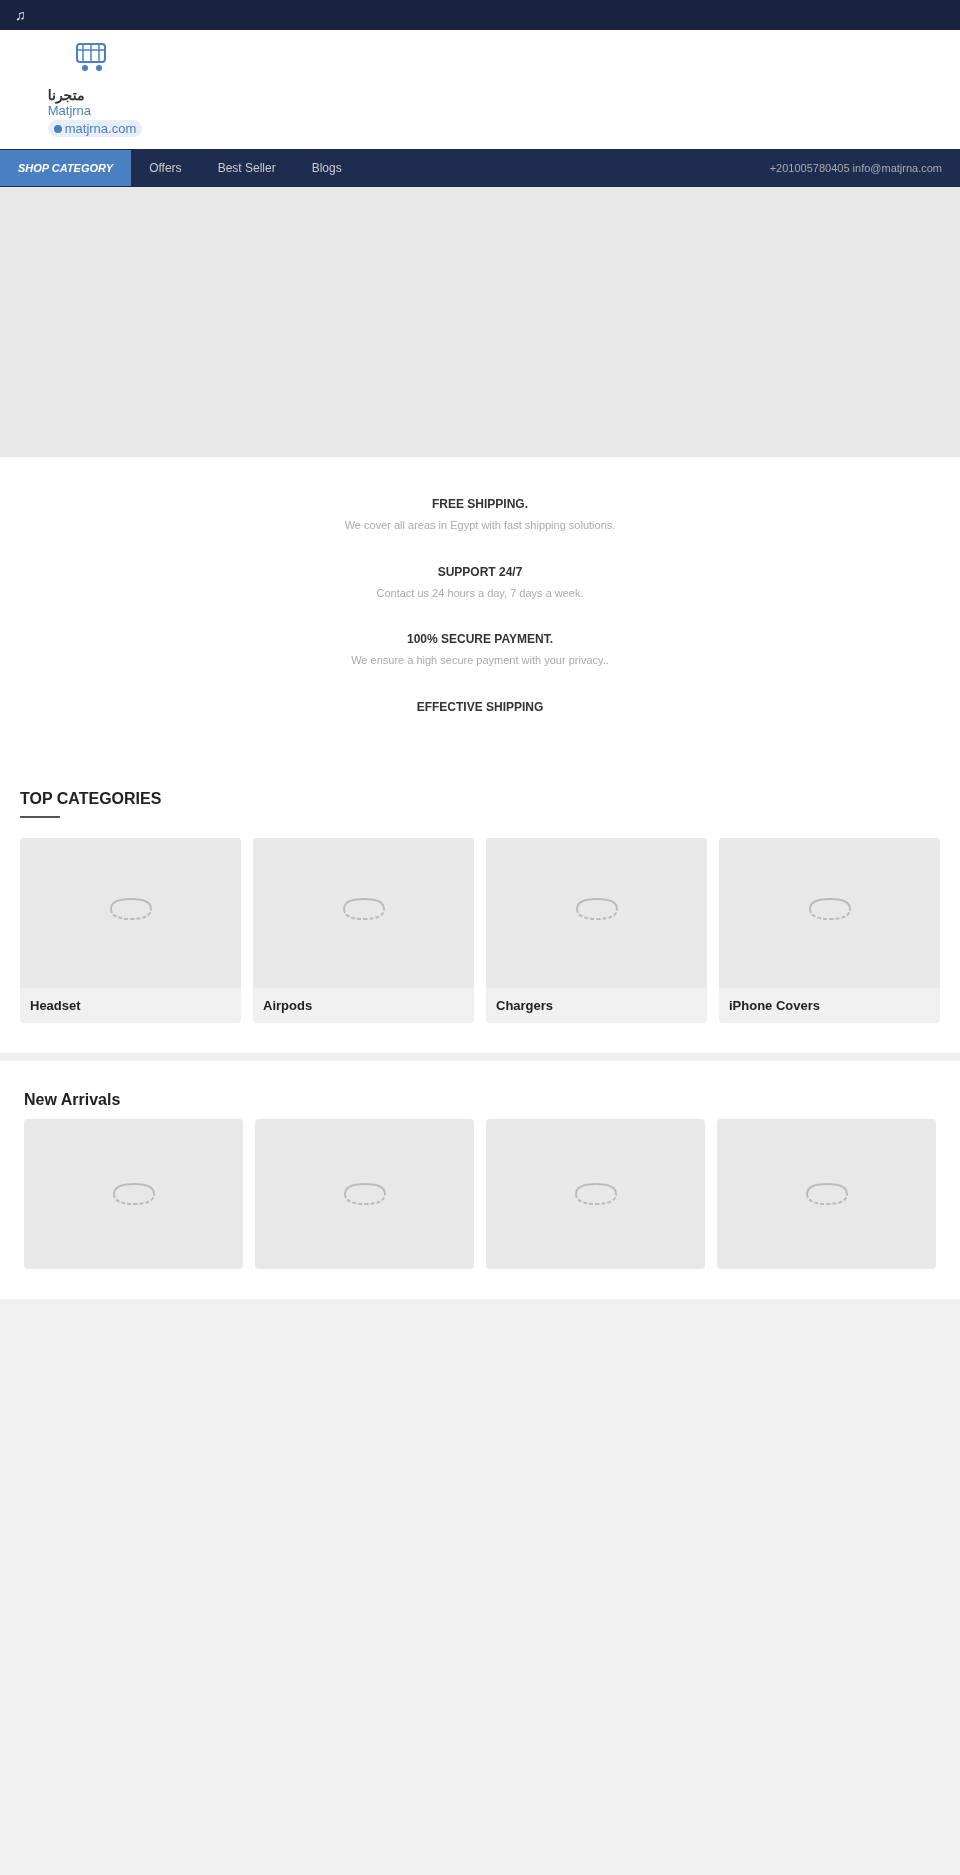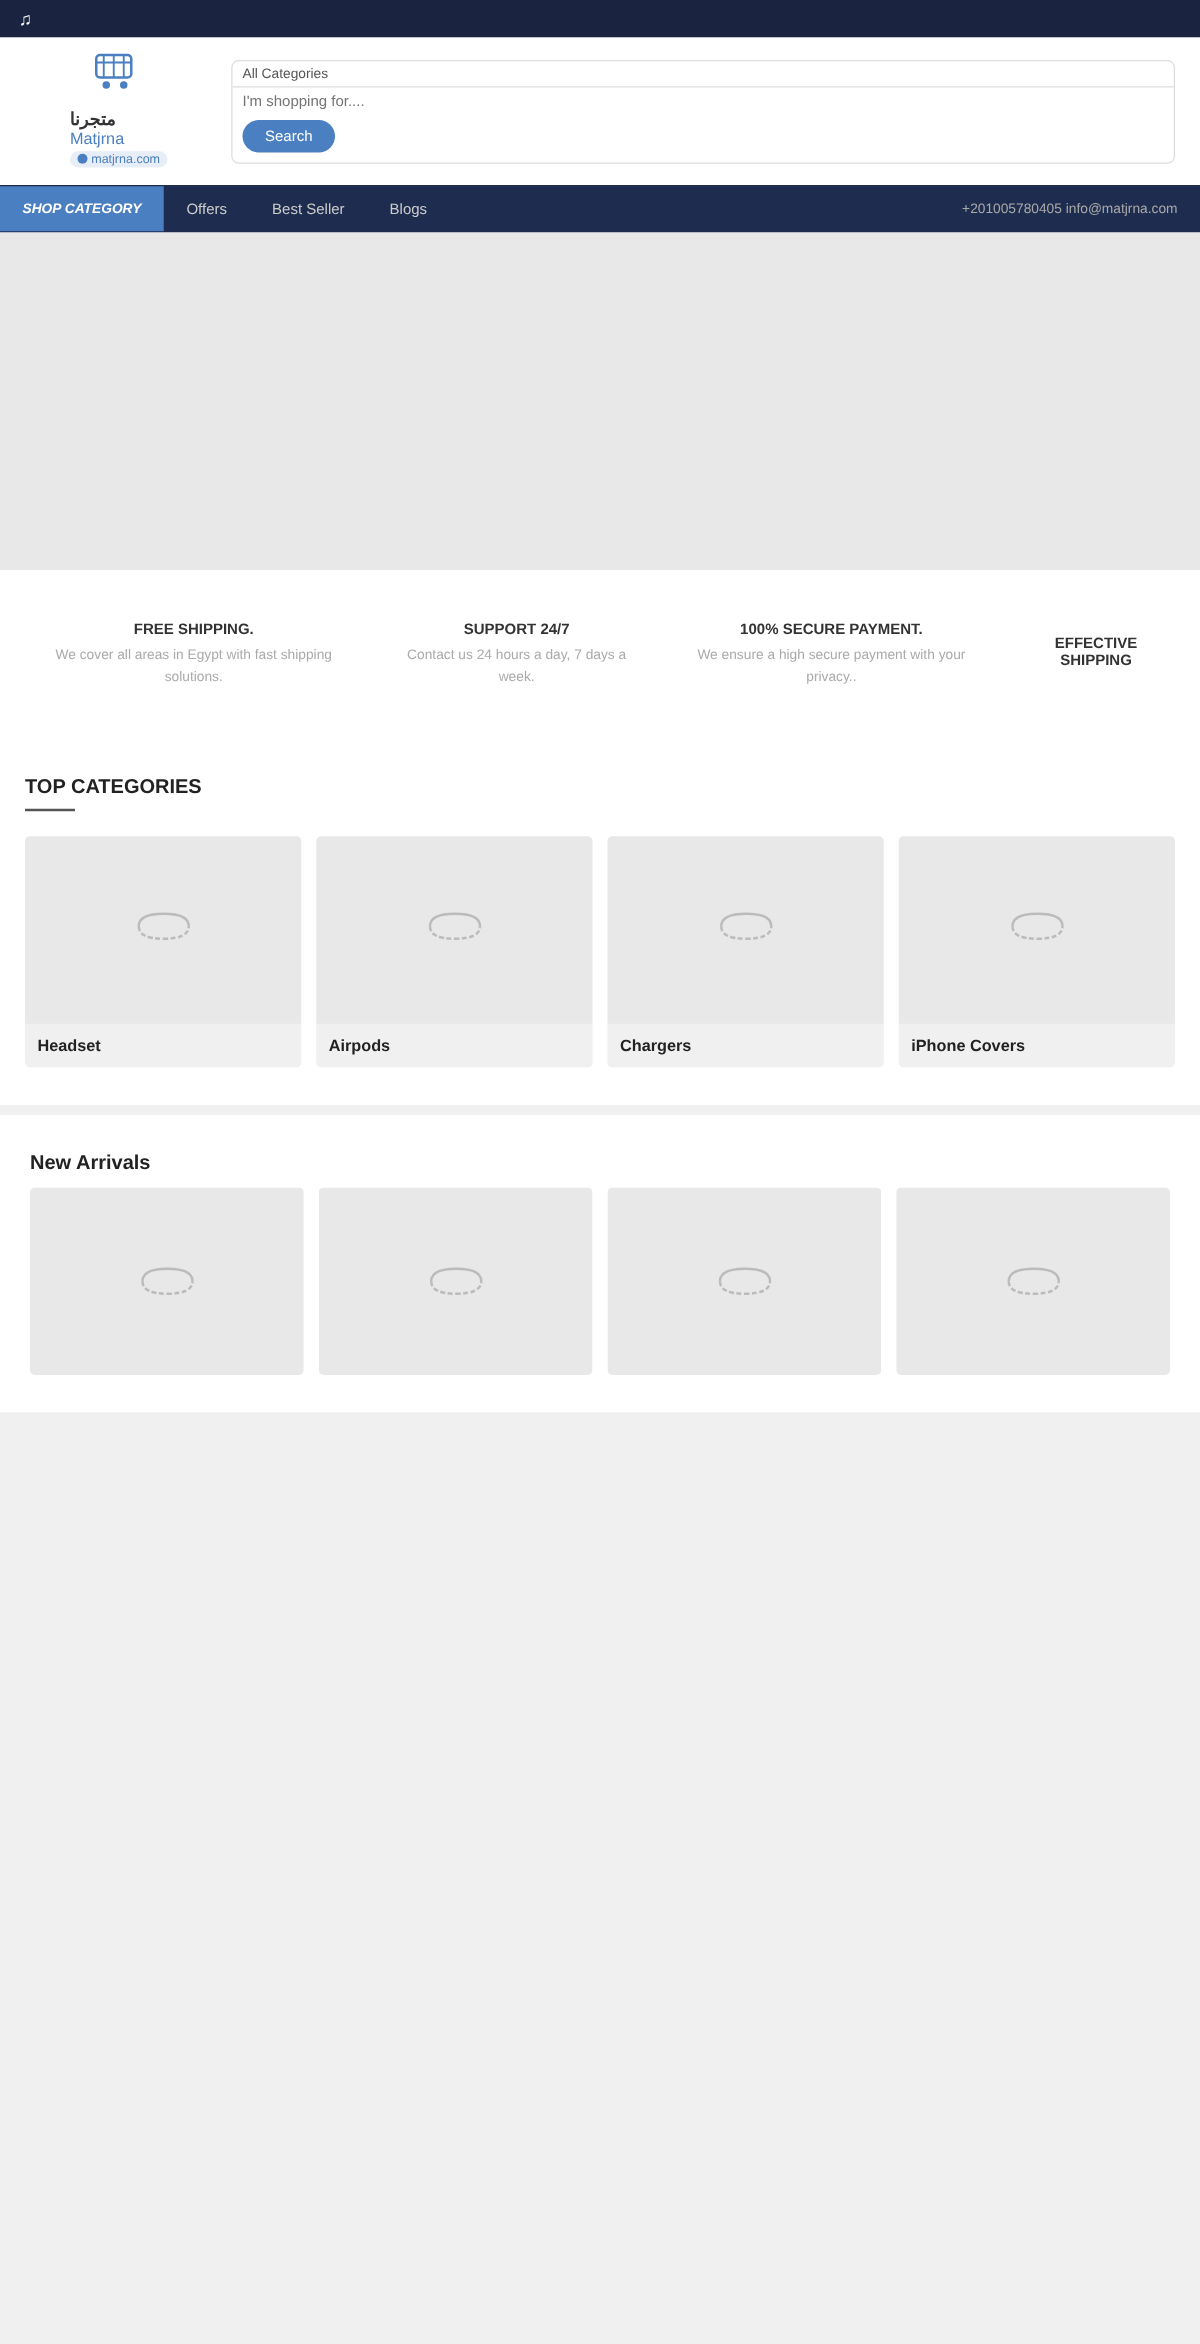--- a/index.html
+++ b/index.html
@@ -49,21 +49,21 @@
       color: #4a7fc1;
       display: block;
     }
     .logo-badge {
       display: inline-flex;
       align-items: center;
       gap: 3px;
       background: #e8eef7;
       border-radius: 10px;
       padding: 1px 6px;
-      font-size: 10px;
+      font-size: 13px;
       color: #4a7fc1;
       margin-top: 2px;
     }
     .logo-badge-dot {
       width: 8px; height: 8px;
       background: #4a7fc1;
       border-radius: 50%;
       display: inline-block;
     }
 
@@ -146,23 +146,23 @@
       background: #e8e8e8;
       height: 270px;
       width: 100%;
     }
 
     
     .features-section {
       background: #fff;
       padding: 40px 20px;
       display: flex;
-      flex-direction: row;
-      align-items: center;
-      gap: 20px;
+      flex-direction: column;
+      align-items: center;
+      gap: 30px;
     }
     .feature-item {
       text-align: center;
       max-width: 300px;
     }
     .feature-title {
       font-size: 12px;
       font-weight: bold;
       color: #333;
       margin-bottom: 6px;
@@ -271,31 +271,20 @@
     <div class="logo-text-block">
       <span class="logo-arabic">متجرنا</span>
       <span class="logo-latin">Matjrna</span>
       <span class="logo-badge">
         <span class="logo-badge-dot"></span>
         <span>matjrna.com</span>
       </span>
     </div>
   </div>
 
-  <div class="search-area">
-    <div class="search-category-row">
-      <span class="search-category-label">All Categories</span>
-    </div>
-    <div class="search-input-row">
-      <input type="text" class="search-input" placeholder="I'm shopping for...." style="">
-    </div>
-    <div style="padding: 0 8px 8px 8px;">
-      <button class="search-btn">Search</button>
-    </div>
-  </div>
 </div>
 
 <nav class="nav">
   <div class="nav-shop-cat">SHOP CATEGORY</div>
   <div class="nav-links">
     <span class="nav-link">Offers</span>
     <span class="nav-link">Best Seller</span>
     <span class="nav-link">Blogs</span>
   </div>
   <div class="nav-contact">+201005780405 info@matjrna.com</div>

